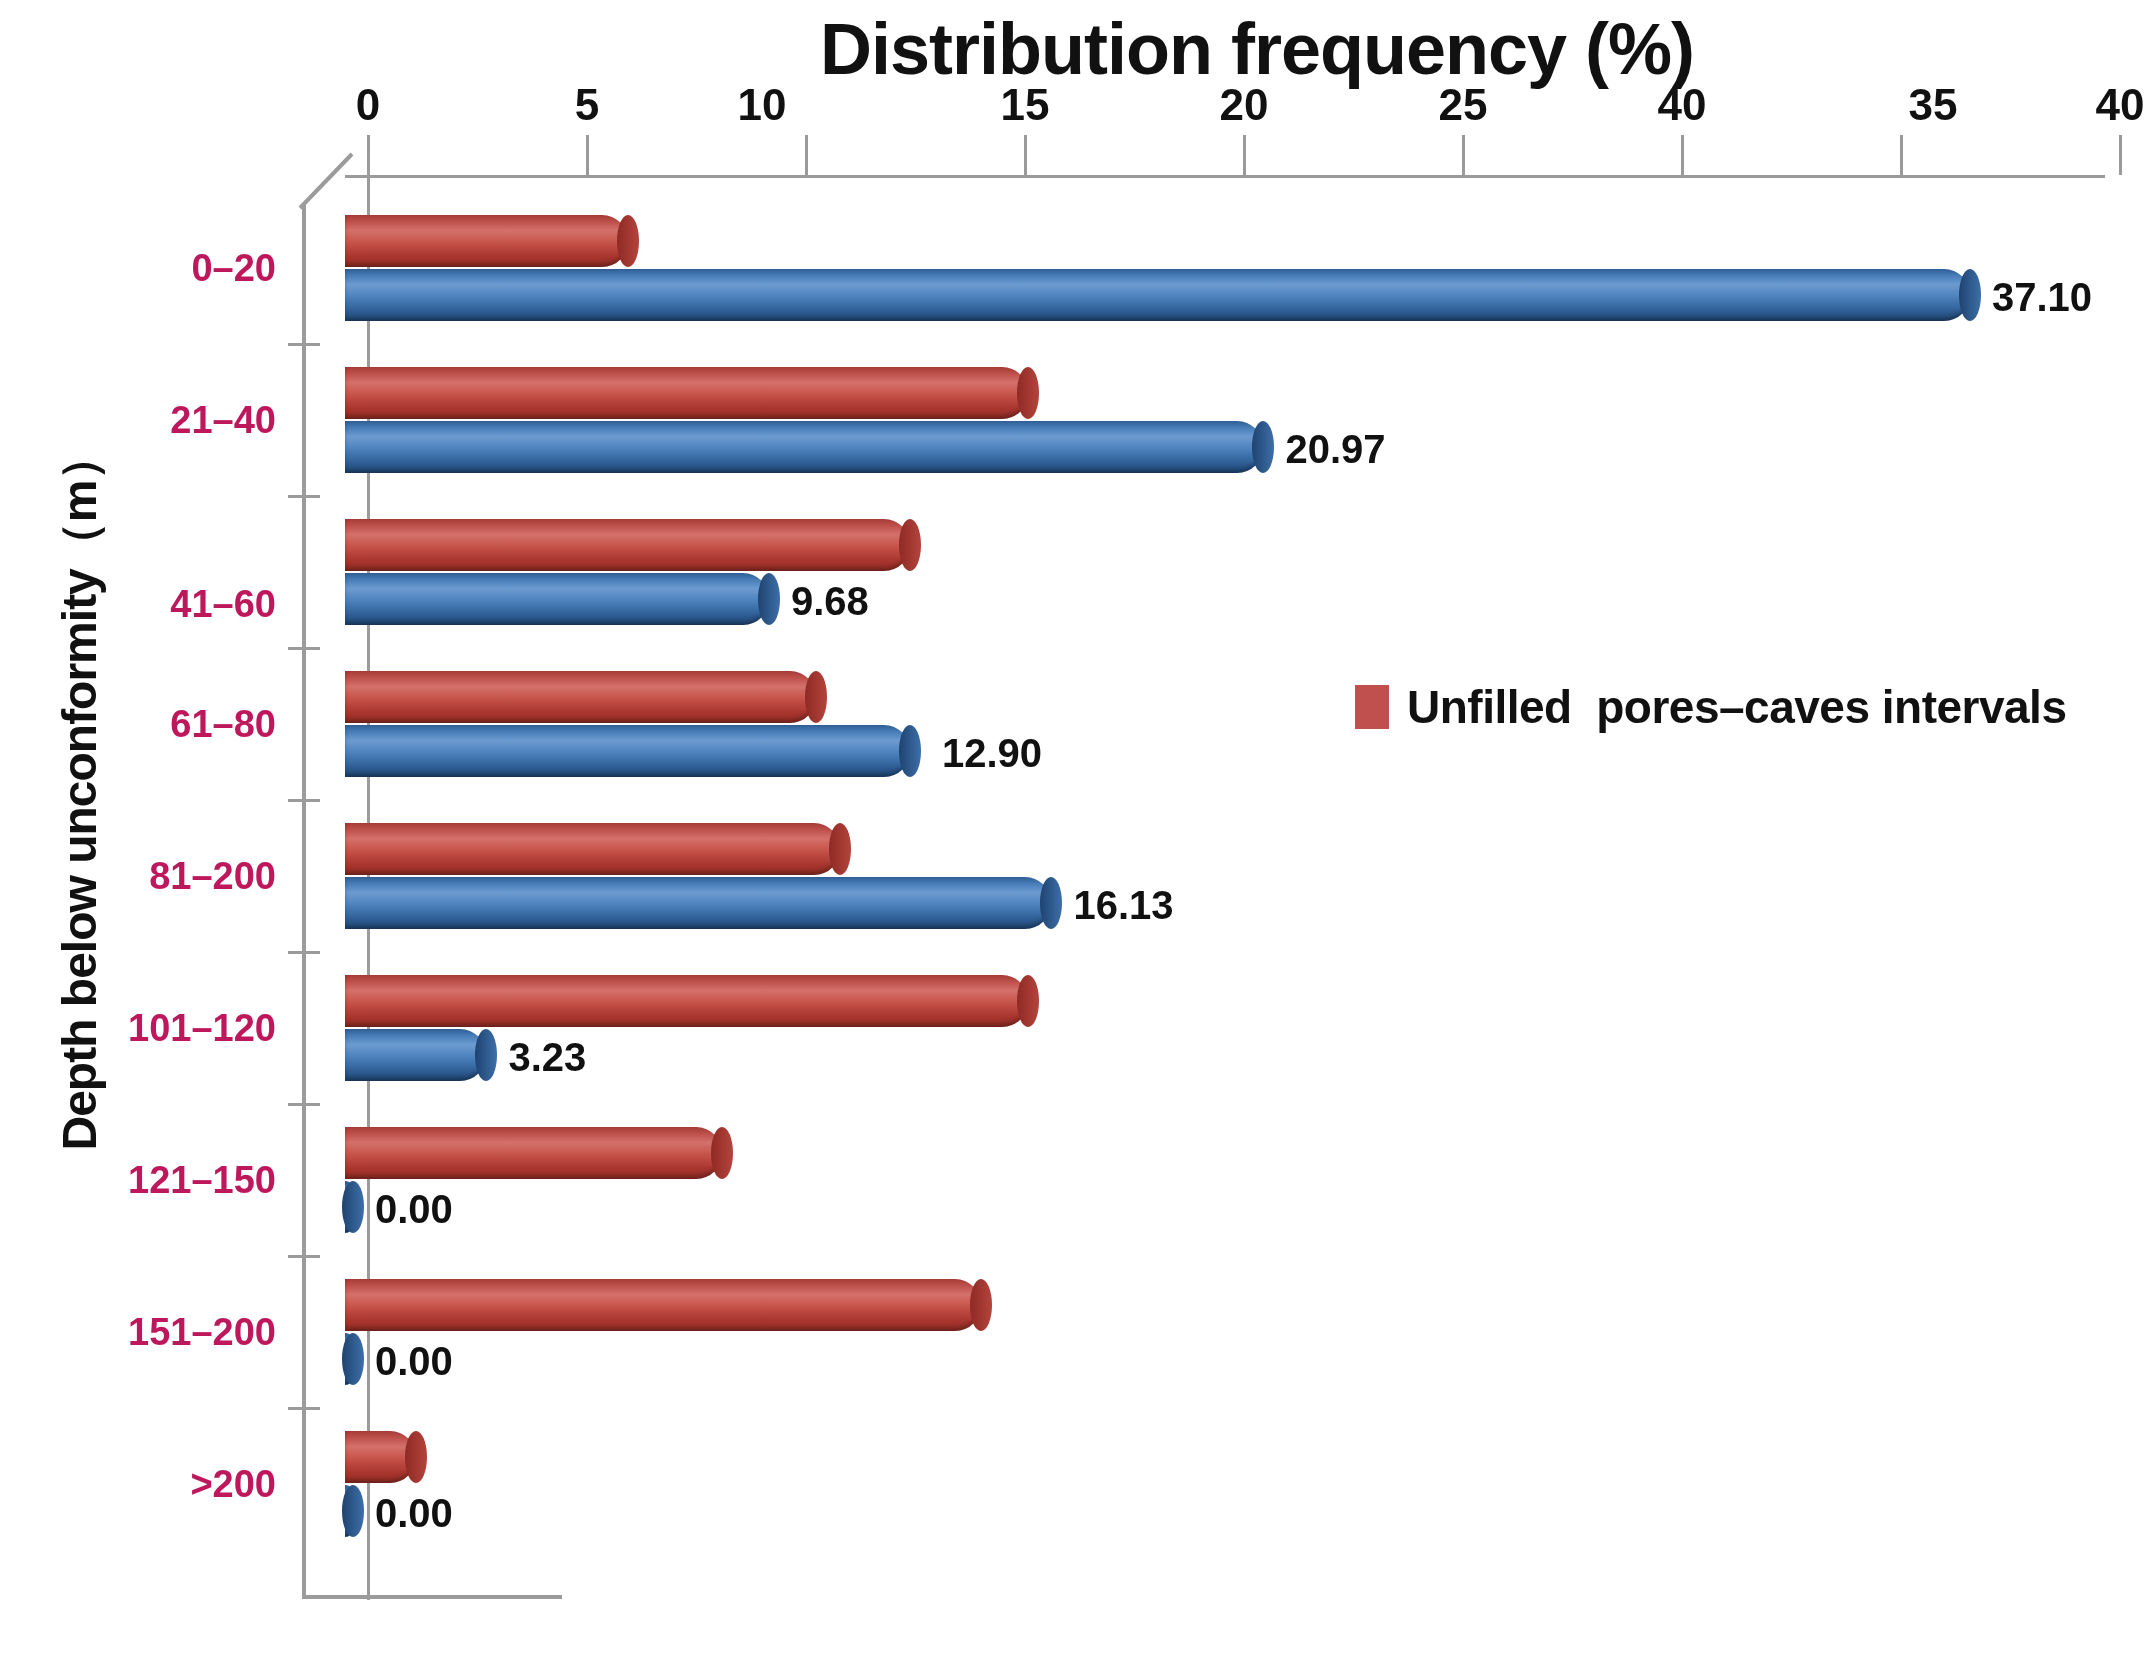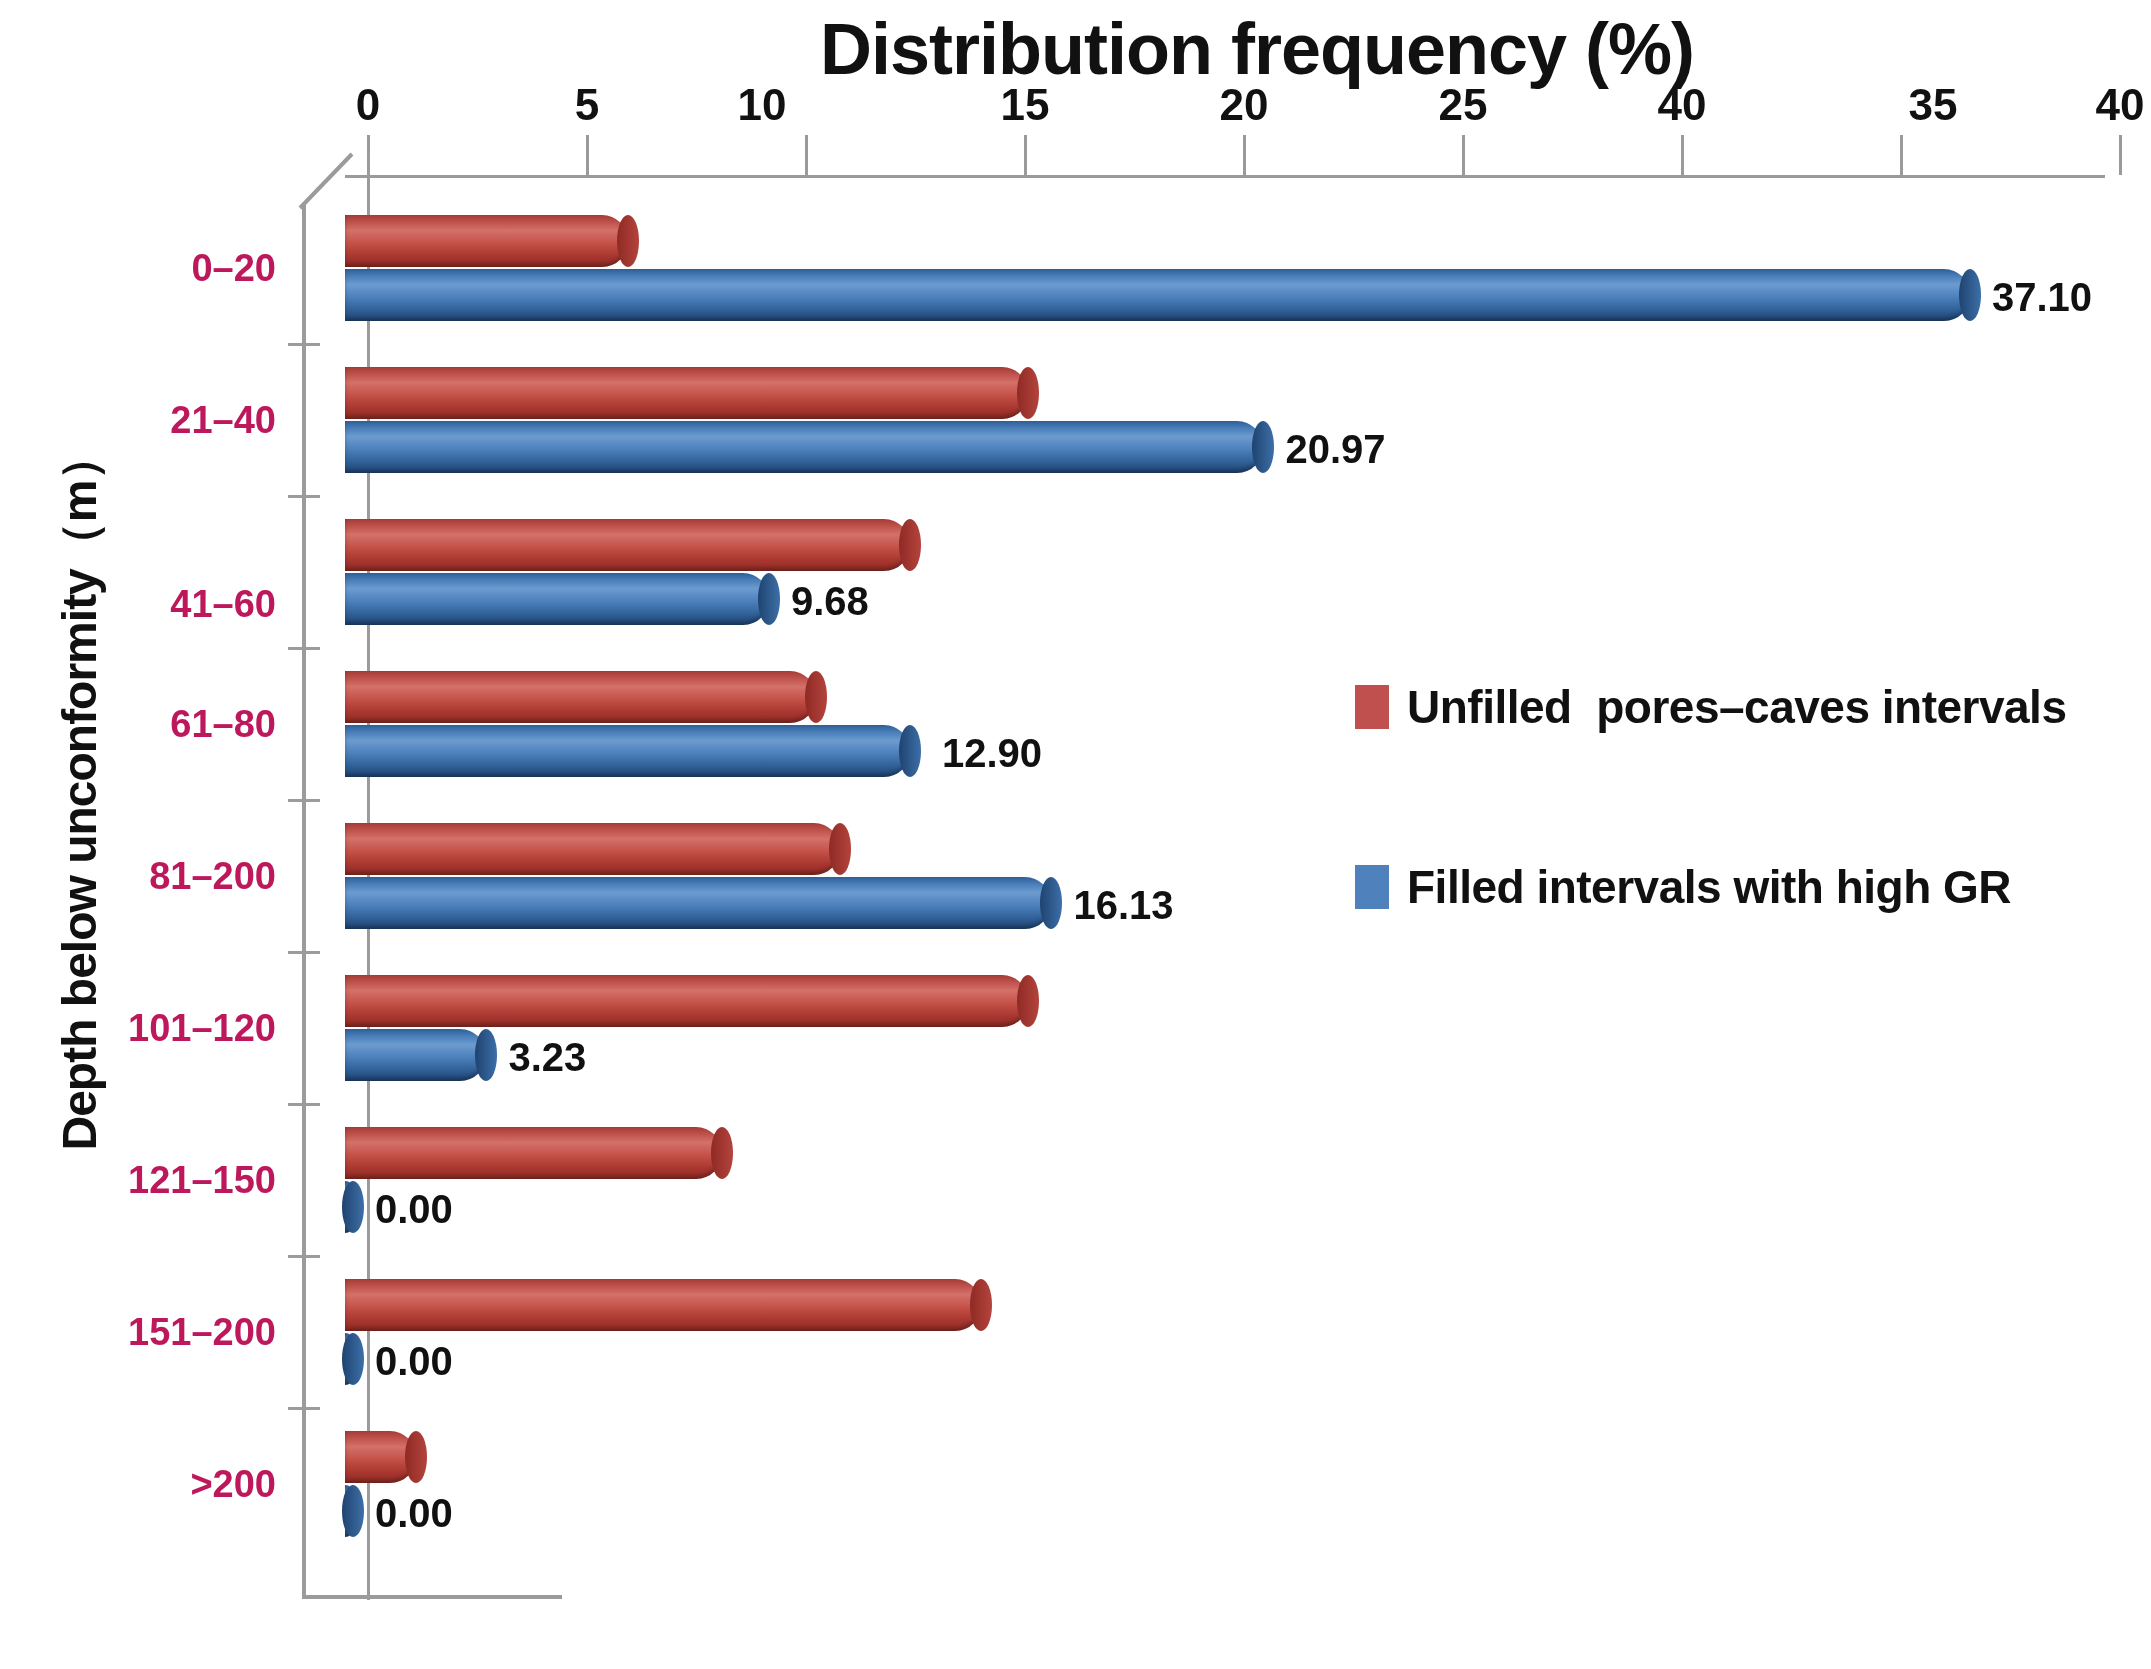--- a/index.html
+++ b/index.html
@@ -223,18 +223,14 @@
         <div class="body"></div>
         <div class="cap"></div>
       </div>
       <div class="datalabel" style="left: 375px; top: 1491px;">0.00</div>
     </div>
 
   <div class="legend-item" id="legend0" style="left:1355px;top:680px;">
     <span class="legend-swatch" style="background: rgb(192, 80, 77);"></span>
     <span class="legend-text">Unfilled  pores–caves intervals</span>
   </div>
-  <div class="legend-item" id="legend1" style="left:1355px;top:860px;">
-    <span class="legend-swatch" style="background: rgb(79, 129, 189);"></span>
-    <span class="legend-text">Filled intervals with high GR</span>
-  </div>
 
 </div>
 
 </body></html>

